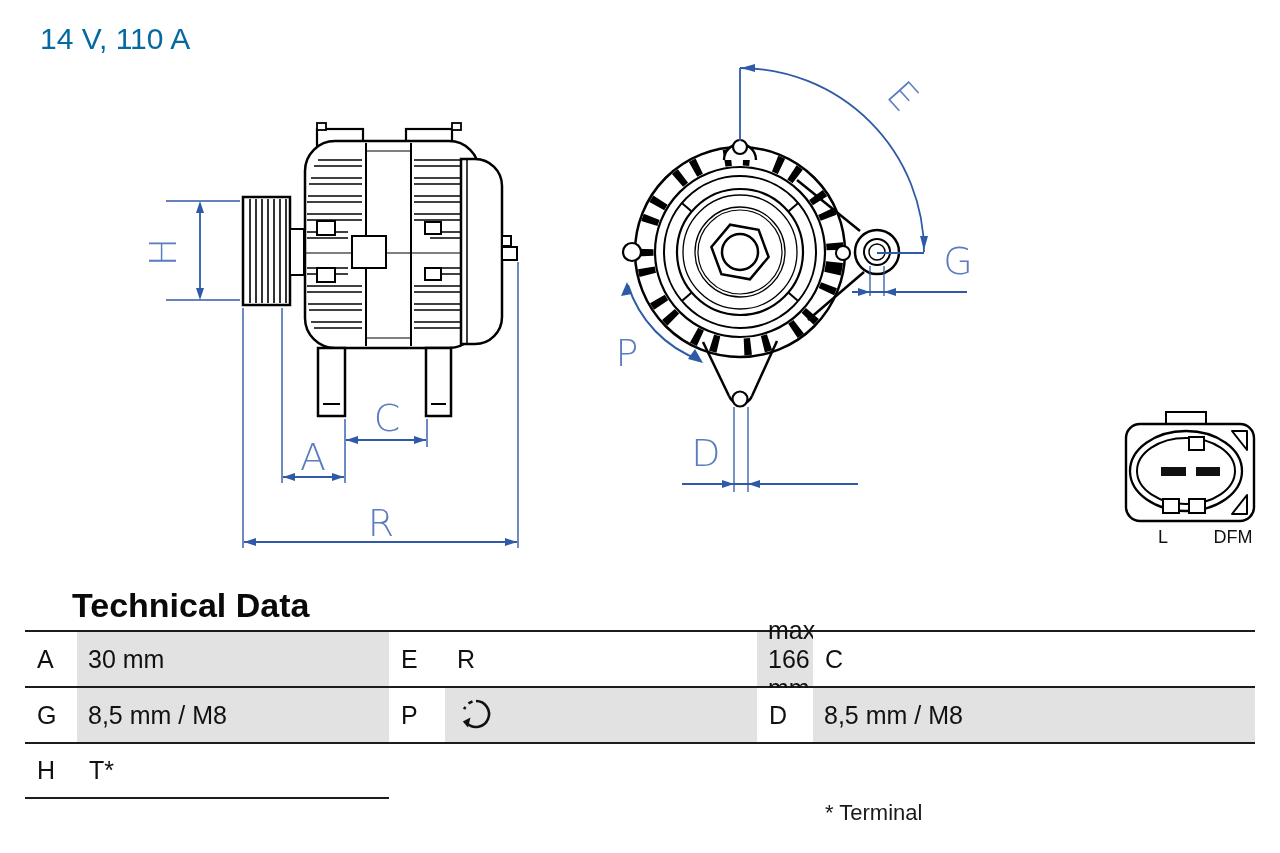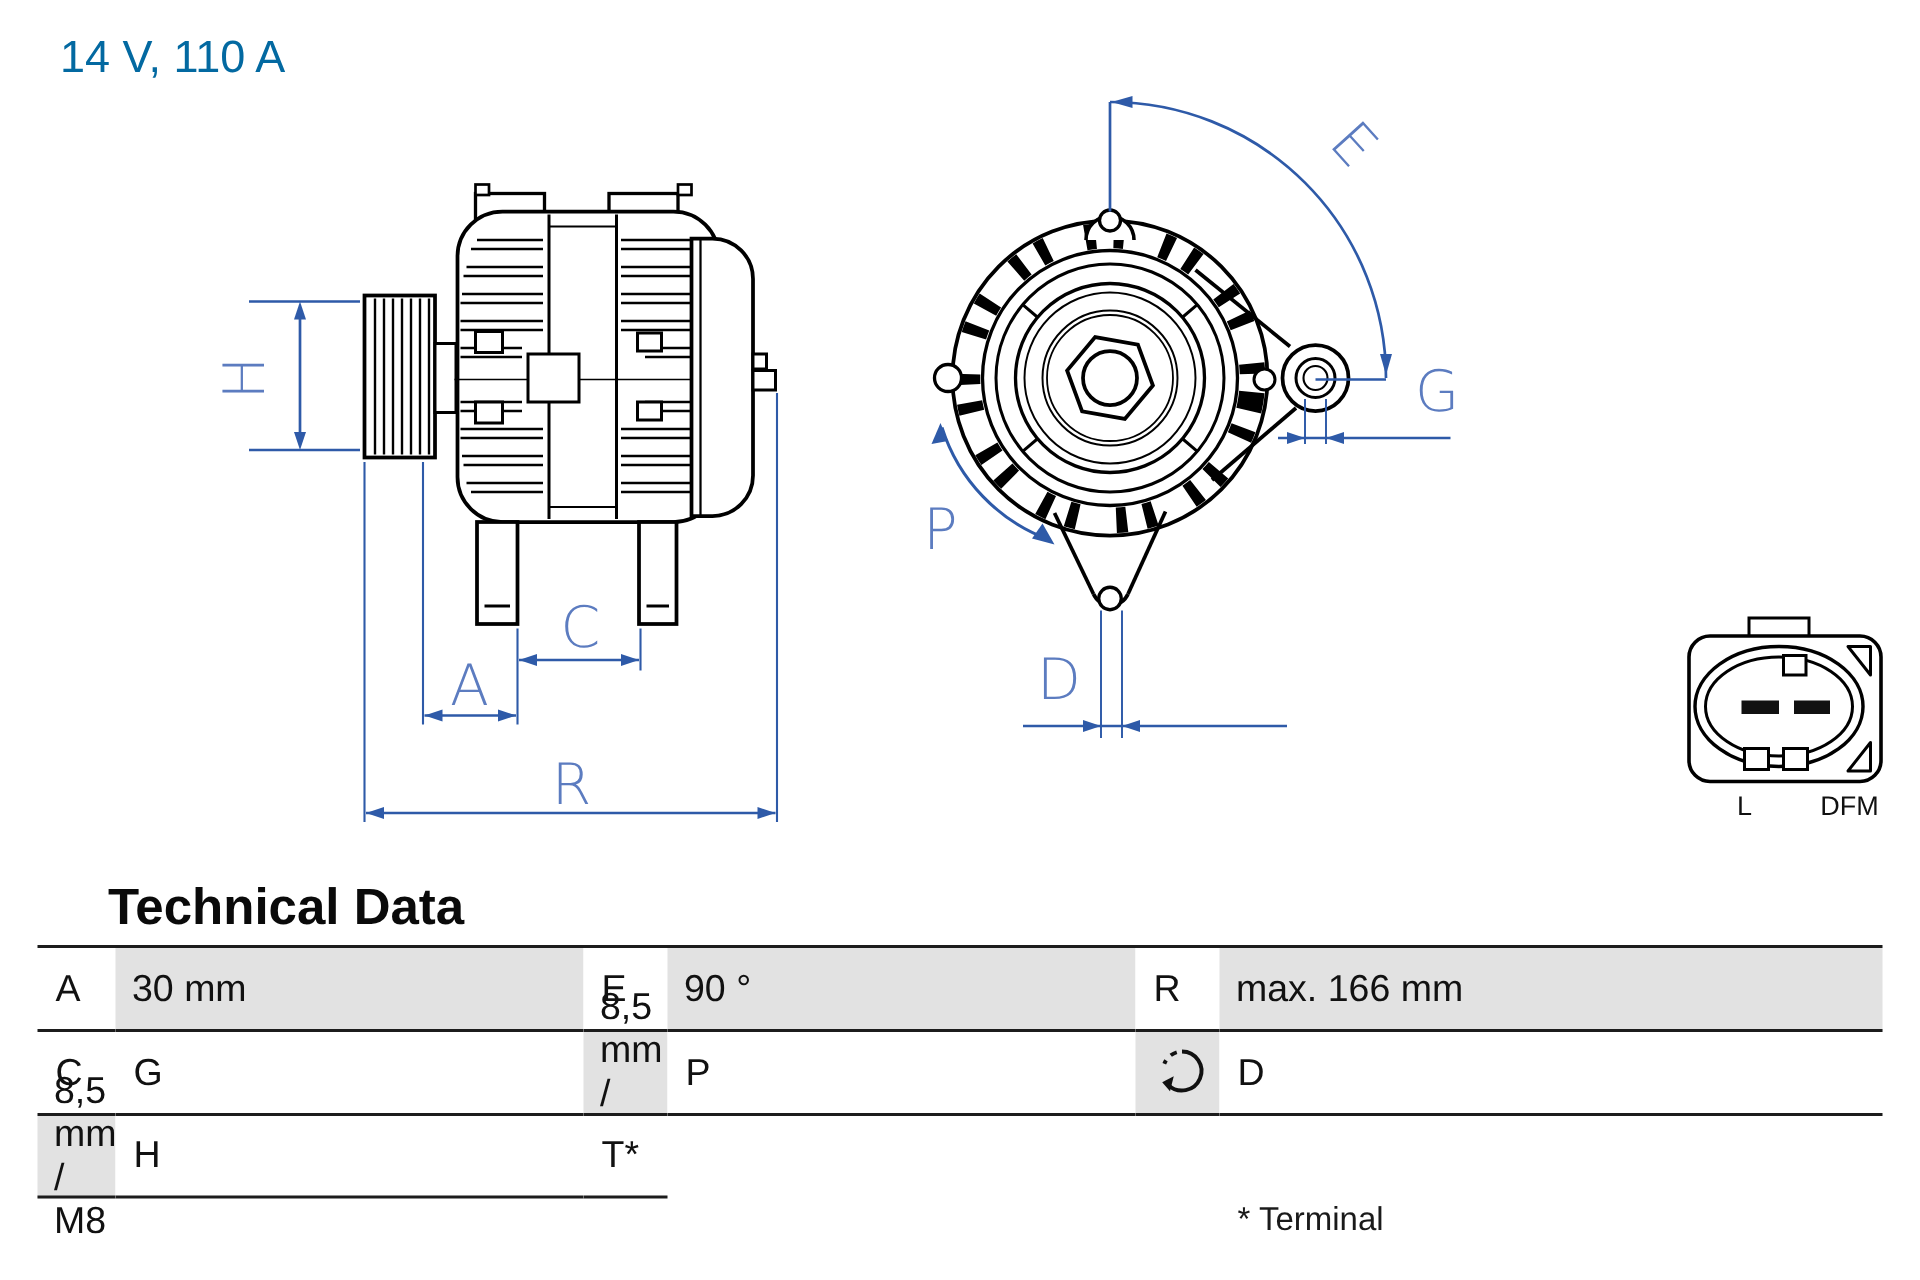--- a/index.html
+++ b/index.html
@@ -255,21 +255,20 @@
     </g>
   </svg>
 
   <div class="tech-title">Technical Data</div>
 
   <div class="tech-table">
 
     <div class="cell k">A</div>
     <div class="cell v">30 mm</div>
     <div class="cell k">E</div>
-    <div class="cell v">90 °</div>
     <div class="cell k">R</div>
     <div class="cell v">max. 166 mm</div>
 
     <div class="cell k">C</div>
     <div class="cell k">G</div>
     <div class="cell v">8,5 mm / M8</div>
     <div class="cell k">P</div>
     <div class="cell v">
       <svg class="rot-icon" width="40" height="42" viewBox="0 0 40 42">
         <path d="M 20,7 A 13,13 0 1 1 10.8,29.2" fill="none" stroke="#111" stroke-width="2.6"></path>

